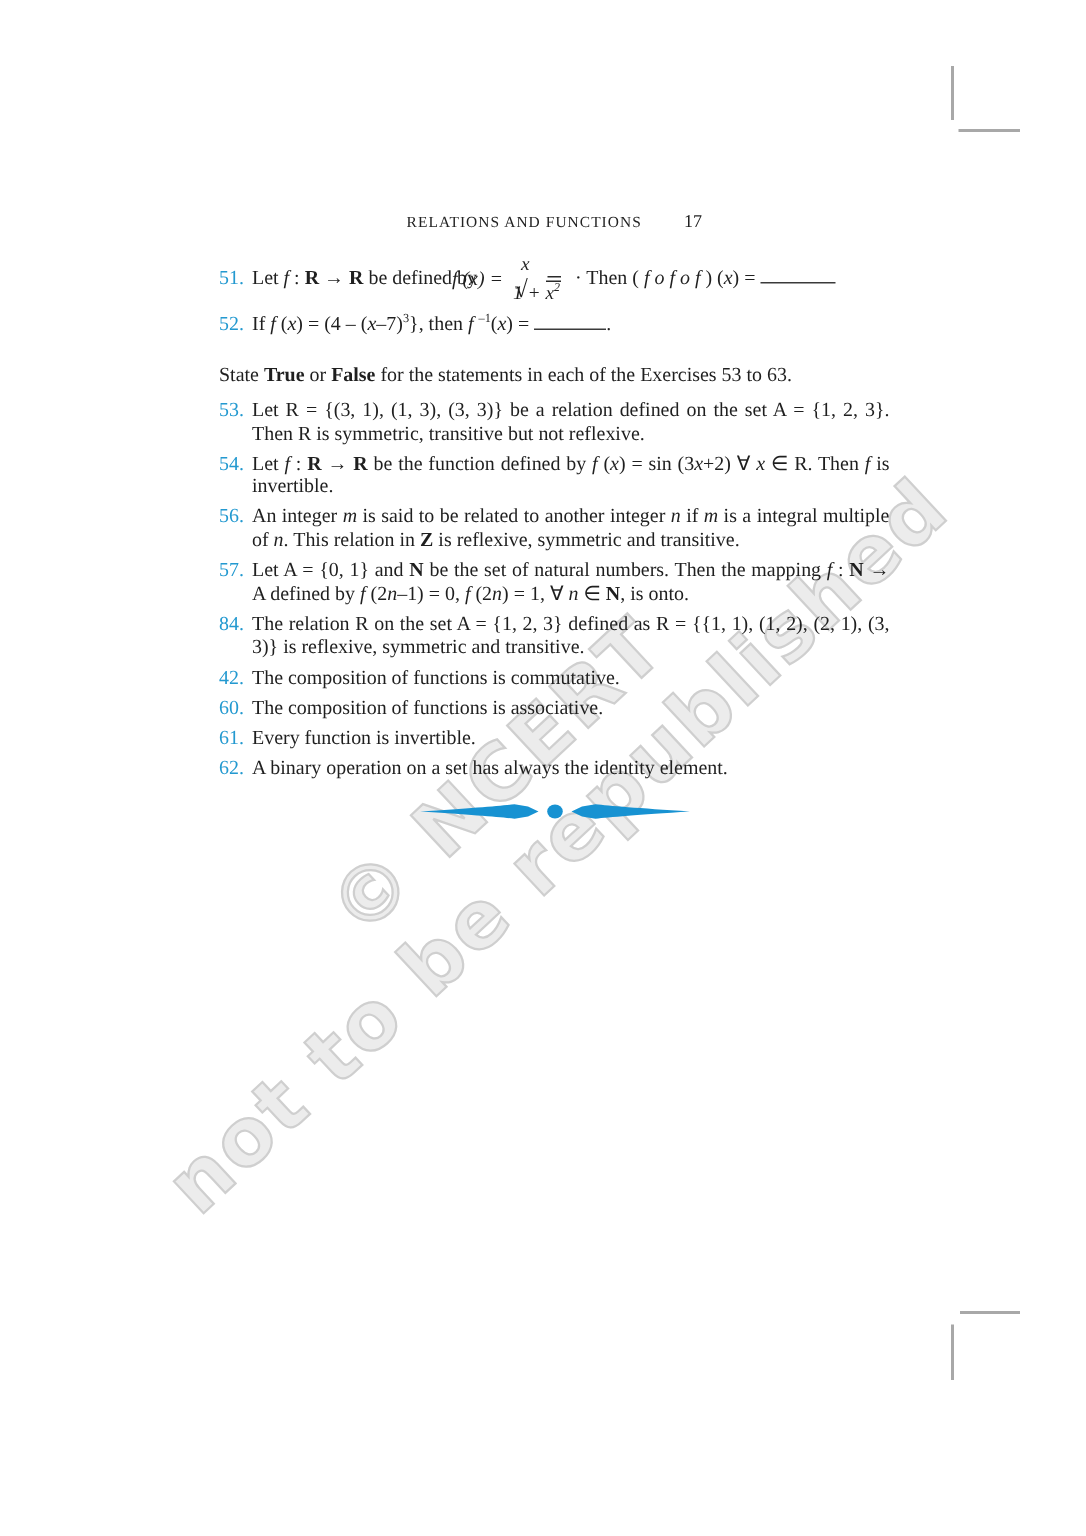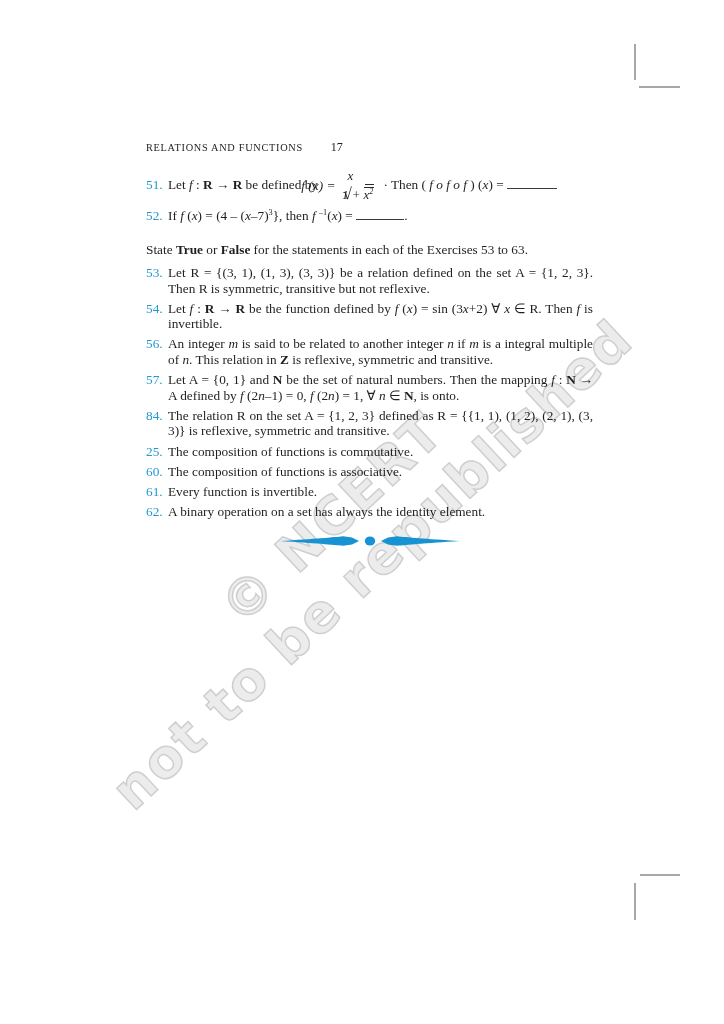--- a/index.html
+++ b/index.html
@@ -18,21 +18,21 @@
     position:absolute;z-index:1;pointer-events:none;white-space:nowrap;
     font-family:"DejaVu Sans",sans-serif;font-weight:bold;
     color:#ececec;-webkit-text-stroke:1.5px #cfcfcf;
     text-align:center;
   }
   .wm1{left:182px;top:488px;width:300px;font-size:52px;letter-spacing:3px;transform:rotate(-43deg);}
   .wm2{left:22px;top:534px;width:700px;font-size:53px;letter-spacing:2px;transform:rotate(-43deg);}
   
   .content{position:absolute;left:146px;top:140px;width:447px;z-index:2;}
   .pageheader{
-    display:flex;justify-content:flex-start;align-items:baseline;gap:13px;
+    display:flex;justify-content:center;align-items:baseline;gap:13px;
     font-size:10.3px;letter-spacing:0.7px;color:#222;
   }
   .pageheader .pn{font-size:12px;letter-spacing:0;margin-left:15px;}
   .exwrap{margin-top:13px;}
   .ex{
     padding-left:22px;text-indent:-22px;text-align:justify;
     font-size:13.3px;line-height:1.17;margin-bottom:4.6px;
   }
   .ex .num{display:inline-block;width:22px;text-indent:0;color:#2399d0;}
   .statement{margin:18px 0 8px;font-size:13.3px;line-height:1.17;text-align:justify;}
@@ -85,21 +85,21 @@
       </div>
 
     <div id="statement-line" class="statement"><span>State </span><span class="bd">True</span><span> or </span><span class="bd">False</span><span> for the statements in each of the Exercises 53 to 63.</span></div>
 
     <div id="list-b">
         <div class="ex"><span class="num">53.</span><span class="extext"><span>Let R = {(3, 1), (1, 3), (3, 3)} be a relation defined on the set A = {1, 2, 3}. Then R is symmetric, transitive but not reflexive.</span></span></div>
         <div class="ex"><span class="num">54.</span><span class="extext"><span>Let </span><span class="it">f </span><span>: </span><span class="bd">R</span><span> → </span><span class="bd">R</span><span> be the function defined by </span><span class="it">f </span><span>(</span><span class="it">x</span><span>) = sin (3</span><span class="it">x</span><span>+2)  ∀ </span><span class="it">x</span><span> ∈  R. Then </span><span class="it">f</span><span> is invertible.</span></span></div>
         <div class="ex"><span class="num">56.</span><span class="extext"><span>An integer </span><span class="it">m</span><span> is said to be related to another integer </span><span class="it">n</span><span> if </span><span class="it">m</span><span> is a integral multiple of </span><span class="it">n</span><span>. This relation in </span><span class="bd">Z</span><span> is reflexive, symmetric and transitive.</span></span></div>
         <div class="ex"><span class="num">57.</span><span class="extext"><span>Let A = {0, 1} and </span><span class="bd">N</span><span> be the set of natural numbers. Then the mapping </span><span class="it">f </span><span>: </span><span class="bd">N</span><span> → A defined by </span><span class="it">f </span><span>(2</span><span class="it">n</span><span>–1) = 0, </span><span class="it">f </span><span>(2</span><span class="it">n</span><span>) = 1,  ∀ </span><span class="it">n</span><span> ∈ </span><span class="bd">N</span><span>, is onto.</span></span></div>
         <div class="ex"><span class="num">84.</span><span class="extext"><span>The relation R on the set A = {1, 2, 3} defined as R = {{1, 1), (1, 2), (2, 1), (3, 3)} is reflexive, symmetric and transitive.</span></span></div>
-        <div class="ex"><span class="num">25.</span><span class="extext"><span>The composition of functions is commutative.</span></span></div>
+        <div class="ex"><span class="num">42.</span><span class="extext"><span>The composition of functions is commutative.</span></span></div>
         <div class="ex"><span class="num">60.</span><span class="extext"><span>The composition of functions is associative.</span></span></div>
         <div class="ex"><span class="num">61.</span><span class="extext"><span>Every function is invertible.</span></span></div>
         <div class="ex"><span class="num">62.</span><span class="extext"><span>A binary operation on a set has always the identity element.</span></span></div>
       </div>
 
     <svg class="divider" width="180" height="18" viewBox="0 0 180 18" aria-hidden="true">
       <path fill="#1792d2" d="M0 9 C 35 6.8, 54 5.2, 63 4.2 L 72 5.6 L 79 9 L 72 12.4 L 63 13.8 C 54 12.8, 35 11.2, 0 9 Z"></path>
       <ellipse fill="#1792d2" cx="90" cy="9" rx="5.2" ry="4.6"></ellipse>
       <path fill="#1792d2" d="M180 9 C 145 6.8, 126 5.2, 117 4.2 L 108 5.6 L 101 9 L 108 12.4 L 117 13.8 C 126 12.8, 145 11.2, 180 9 Z"></path>
     </svg>

